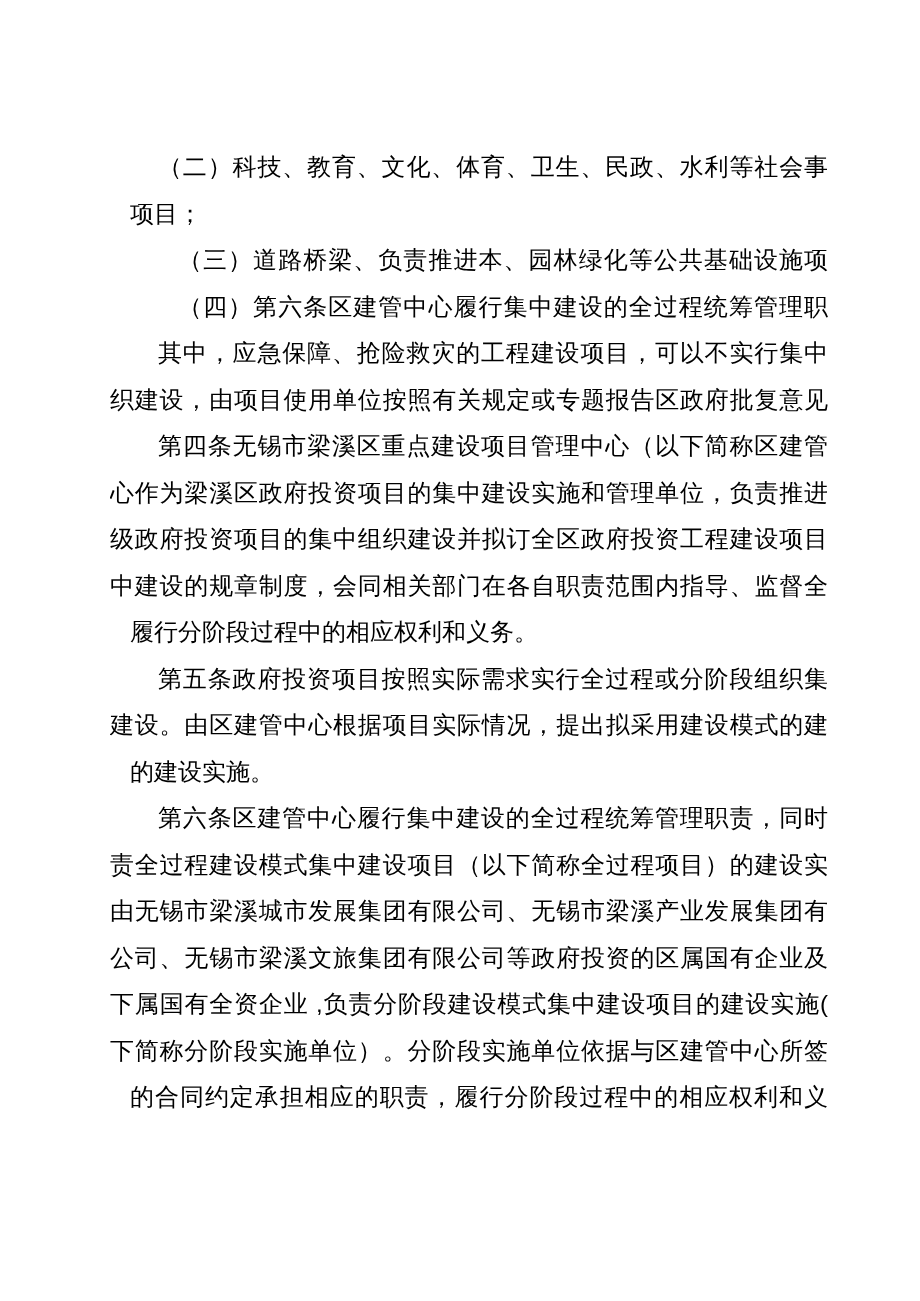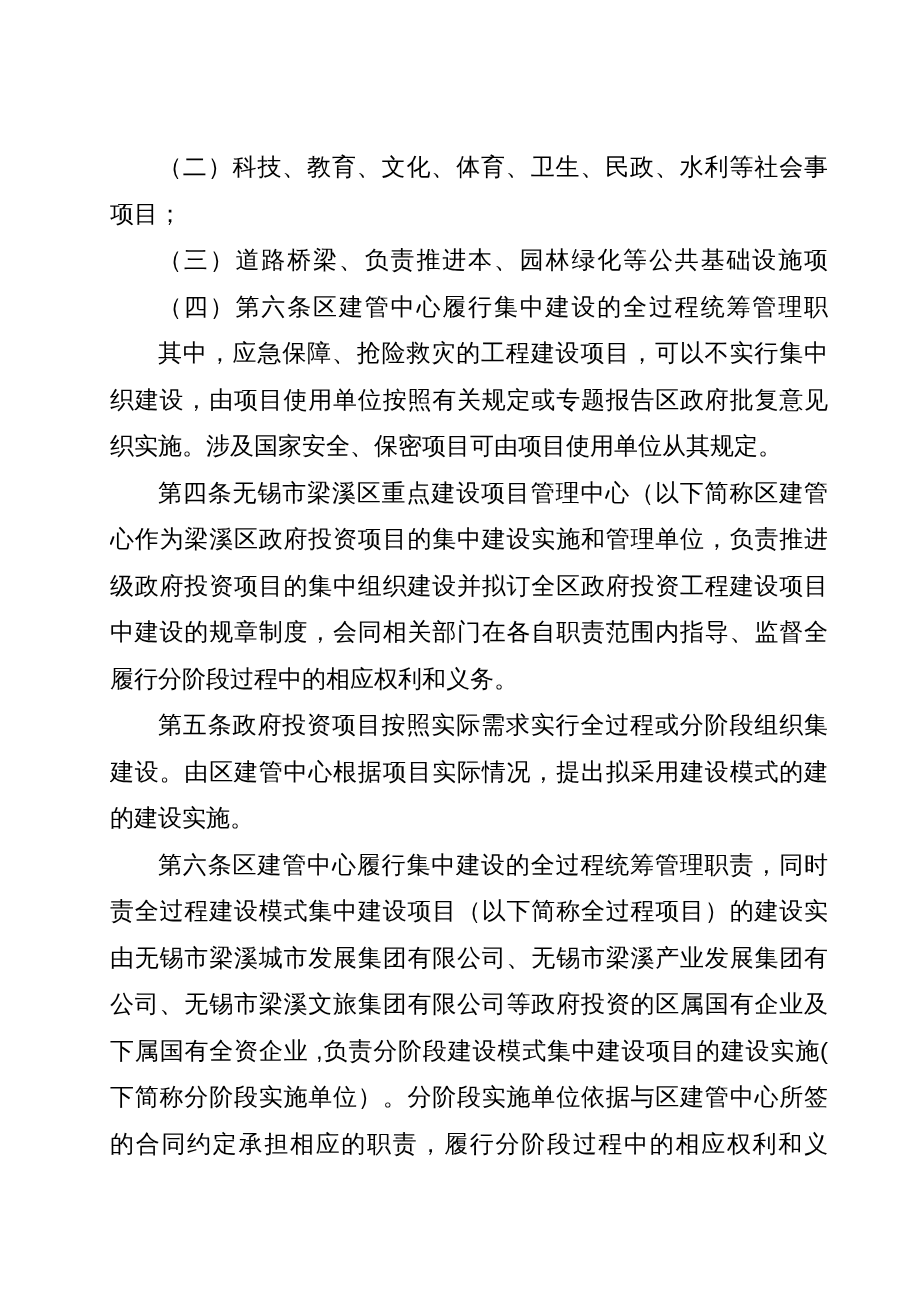--- a/index.html
+++ b/index.html
@@ -32,40 +32,40 @@
     text-align: justify;
     text-align-last: justify;
     overflow: hidden;
     white-space: normal;
   }
   .line.first {
     text-indent: 48px;
   }
   .line.last {
     text-align-last: left;
+    margin-left: 20px;
   }
 </style>
 </head>
 <body>
 
 <div class="doc-page" style="background: rgb(255, 255, 255); color: rgb(0, 0, 0);">
     <div class="para">
       <div class="line first">（二）科技、教育、文化、体育、卫生、民政、水利等社会事业</div>
       <div class="line last">项目；</div>
     </div>
     <div class="para">
       <div class="line first last">（三）道路桥梁、负责推进本、园林绿化等公共基础设施项目；</div>
     </div>
     <div class="para">
       <div class="line first last">（四）第六条区建管中心履行集中建设的全过程统筹管理职责。</div>
     </div>
     <div class="para">
       <div class="line first">其中，应急保障、抢险救灾的工程建设项目，可以不实行集中组</div>
       <div class="line">织建设，由项目使用单位按照有关规定或专题报告区政府批复意见组</div>
-      <div class="line last">织实施。涉及国家安全、保密项目可由项目使用单位从其规定。</div>
     </div>
     <div class="para">
       <div class="line first">第四条无锡市梁溪区重点建设项目管理中心（以下简称区建管中</div>
       <div class="line">心作为梁溪区政府投资项目的集中建设实施和管理单位，负责推进本</div>
       <div class="line">级政府投资项目的集中组织建设并拟订全区政府投资工程建设项目集</div>
       <div class="line">中建设的规章制度，会同相关部门在各自职责范围内指导、监督全区</div>
       <div class="line last">履行分阶段过程中的相应权利和义务。</div>
     </div>
     <div class="para">
       <div class="line first">第五条政府投资项目按照实际需求实行全过程或分阶段组织集中</div>

